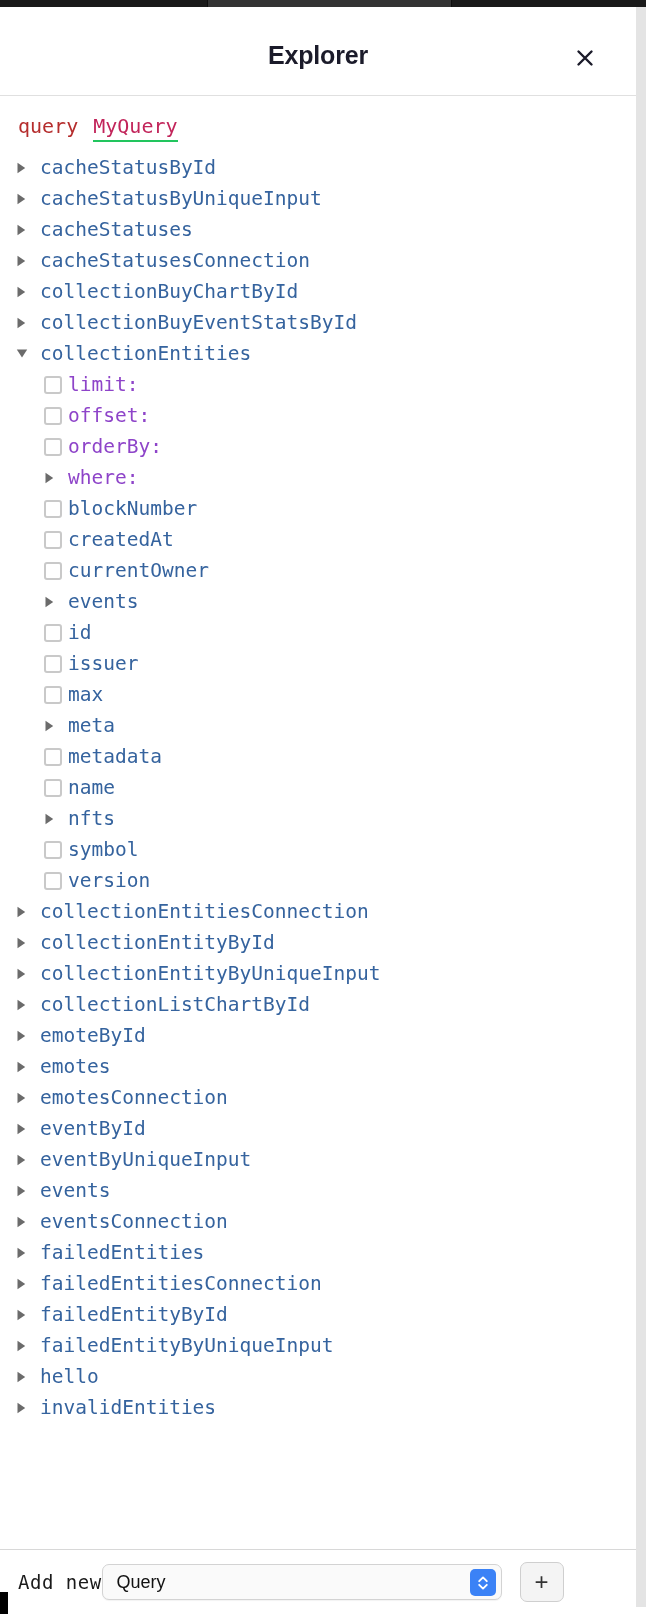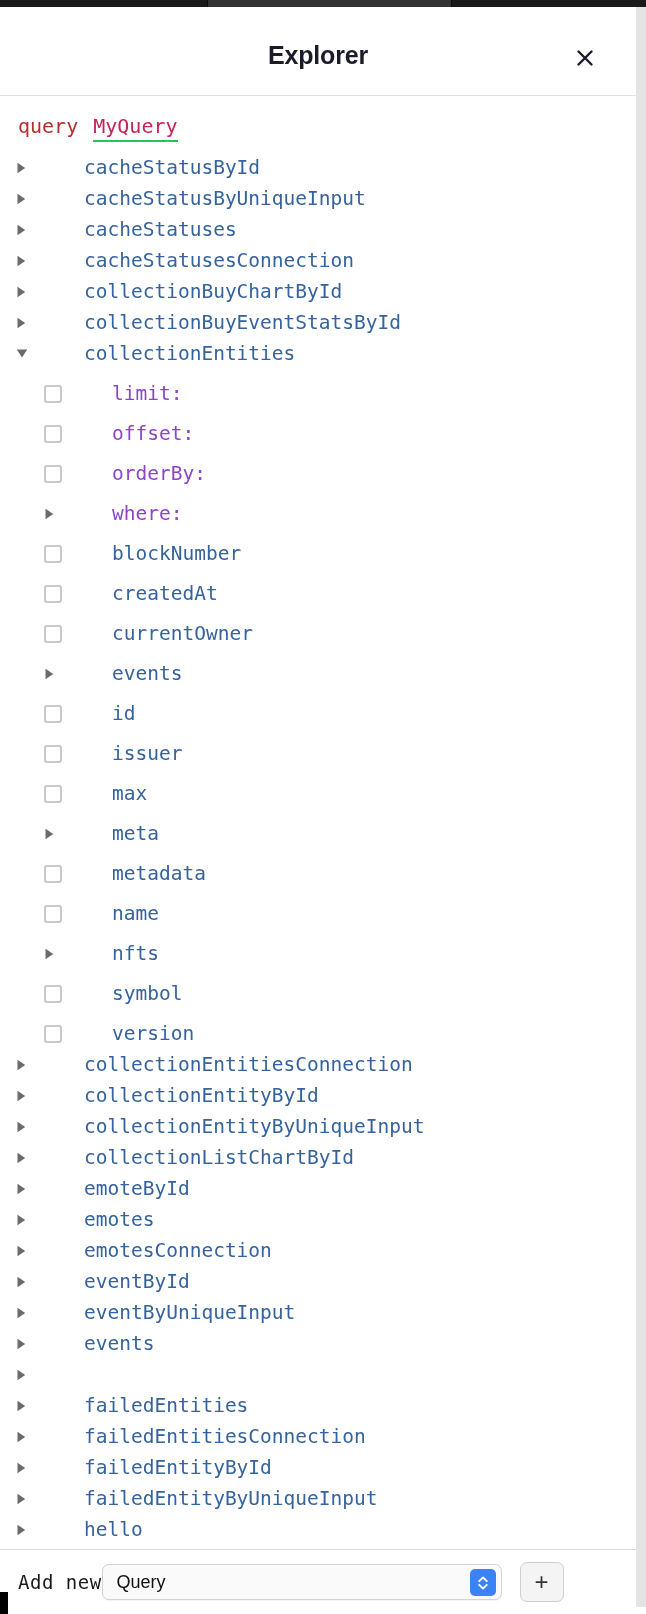--- a/index.html
+++ b/index.html
@@ -131,24 +131,23 @@
 
   
   .row {
     display: flex;
     align-items: center;
     height: 31px;
     font-family: "DejaVu Sans Mono", "Liberation Mono", monospace;
     font-size: 19.5px;
     white-space: nowrap;
     cursor: pointer;
-    gap: 44px;
   }
   .row.depth-0 { padding-left: 16px; }
-  .row.depth-1 { padding-left: 44px; margin-top: 9px; }
+  .row.depth-1 { padding-left: 44px; }
 
   .arrow {
     width: 18px;
     flex: none;
     display: flex;
     align-items: center;
     justify-content: flex-start;
     margin-right: 6px;
   }
   .arrow svg { display: block; }
@@ -484,20 +483,21 @@
               </svg>
             </span>
             <span class="label-field">events</span>
           </div>
           <div class="row depth-0">
             <span class="arrow">
               <svg width="11" height="12" viewBox="0 0 11 12" aria-hidden="true">
                 <path d="M1.5 0.8 L9.2 6 L1.5 11.2 Z" fill="#6b6b6b"></path>
               </svg>
             </span>
+            <span class="label-field">eventsConnection</span>
           </div>
           <div class="row depth-0">
             <span class="arrow">
               <svg width="11" height="12" viewBox="0 0 11 12" aria-hidden="true">
                 <path d="M1.5 0.8 L9.2 6 L1.5 11.2 Z" fill="#6b6b6b"></path>
               </svg>
             </span>
             <span class="label-field">failedEntities</span>
           </div>
           <div class="row depth-0">

